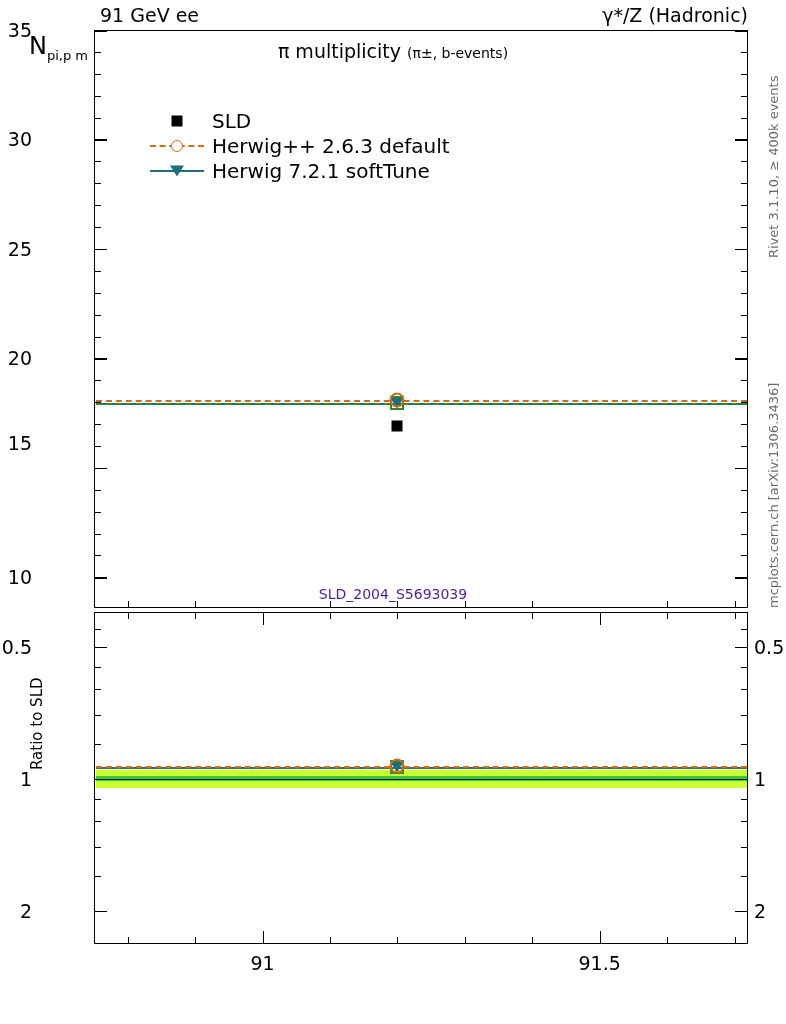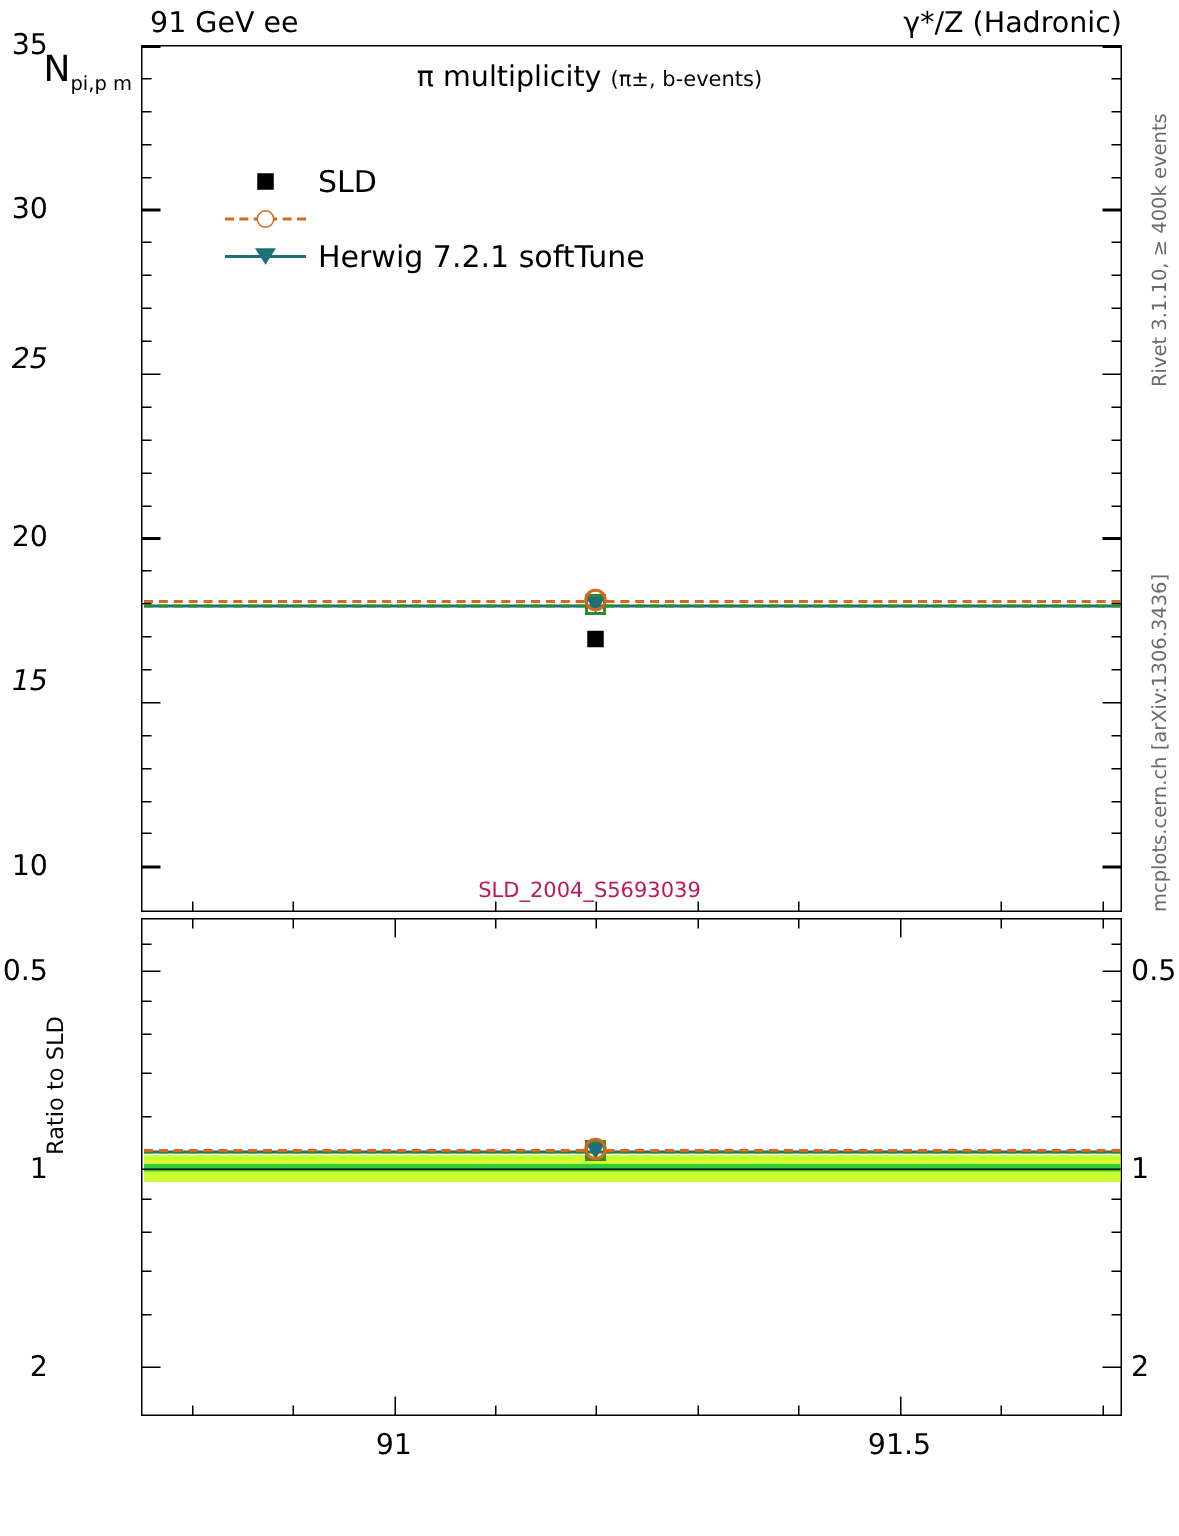--- a/index.html
+++ b/index.html
@@ -105,21 +105,21 @@
   #note-rivet { left: 766px; top: 258px; }
   #note-arxiv { left: 766px; top: 608px; }
 
   
   .watermark {
     position: absolute;
     left: 0; right: 0;
     top: 586px;
     text-align: center;
     font-size: 14px;
-    color: #be185d;
+    color: #4c1d95;
   }
 
   
   .tick-label {
     position: absolute;
     font-size: 19px;
     white-space: nowrap;
   }
   .tick-y-left  { right: 754px; text-align: left; transform: translateY(-50%); }
   .tick-y-right { left: 754px;  text-align: left;  transform: translateY(-50%); }
@@ -236,46 +236,47 @@
       <span class="legend-key">
         <span class="key-marker m-square-filled"></span>
       </span>
       <span class="legend-label">SLD</span>
     </div>
     <div class="legend-row">
       <span class="legend-key">
         <span class="key-line" style="border-color:#d2691e; border-top-style:dashed;"></span>
         <span class="key-marker m-circle-open"></span>
       </span>
+      <span class="legend-label">Herwig++ 2.6.3 default</span>
     </div>
     <div class="legend-row">
       <span class="legend-key">
         <span class="key-line" style="border-color:#1f6f78; border-top-style:solid;"></span>
         <span class="key-marker m-tri-down"></span>
       </span>
       <span class="legend-label">Herwig 7.2.1 softTune</span>
     </div>
   </div>
 
   <div id="dyn-layer">
       <div class="tick" style="left:94px;top:30px;width:13px;height:1.5px;"></div>
       <div class="tick" style="left:735px;top:30px;width:13px;height:1.5px;"></div>
       <div class="tick-label tick-y-left" style="top:30px;">35</div>
       <div class="tick" style="left:94px;top:139.46969696969697px;width:13px;height:1.5px;"></div>
       <div class="tick" style="left:735px;top:139.46969696969697px;width:13px;height:1.5px;"></div>
       <div class="tick-label tick-y-left" style="top:139.46969696969697px;">30</div>
       <div class="tick" style="left:94px;top:248.93939393939394px;width:13px;height:1.5px;"></div>
       <div class="tick" style="left:735px;top:248.93939393939394px;width:13px;height:1.5px;"></div>
-      <div class="tick-label tick-y-left" style="top:239px;font-style:italic;">25</div>
+      <div class="tick-label tick-y-left" style="top:249px;">25</div>
       <div class="tick" style="left:94px;top:358.40909090909093px;width:13px;height:1.5px;"></div>
       <div class="tick" style="left:735px;top:358.40909090909093px;width:13px;height:1.5px;"></div>
       <div class="tick-label tick-y-left" style="top:358.40909090909093px;margin-left:32px;">20</div>
       <div class="tick" style="left:94px;top:467.8787878787879px;width:13px;height:1.5px;"></div>
       <div class="tick" style="left:735px;top:467.8787878787879px;width:13px;height:1.5px;"></div>
-      <div class="tick-label tick-y-left" style="top:454px;font-style:italic;">15</div>
+      <div class="tick-label tick-y-left" style="top:443px;">15</div>
       <div class="tick" style="left:94px;top:577.3484848484849px;width:13px;height:1.5px;"></div>
       <div class="tick" style="left:735px;top:577.3484848484849px;width:13px;height:1.5px;"></div>
       <div class="tick-label tick-y-left" style="top:577.3484848484849px;">10</div>
       <div class="tick" style="left:94px;top:555.4545454545455px;width:7px;height:1px;"></div>
       <div class="tick" style="left:741px;top:555.4545454545455px;width:7px;height:1px;"></div>
       <div class="tick" style="left:94px;top:533.560606060606px;width:7px;height:1px;"></div>
       <div class="tick" style="left:741px;top:533.560606060606px;width:7px;height:1px;"></div>
       <div class="tick" style="left:94px;top:511.6666666666667px;width:7px;height:1px;"></div>
       <div class="tick" style="left:741px;top:511.6666666666667px;width:7px;height:1px;"></div>
       <div class="tick" style="left:94px;top:489.7727272727273px;width:7px;height:1px;"></div>

